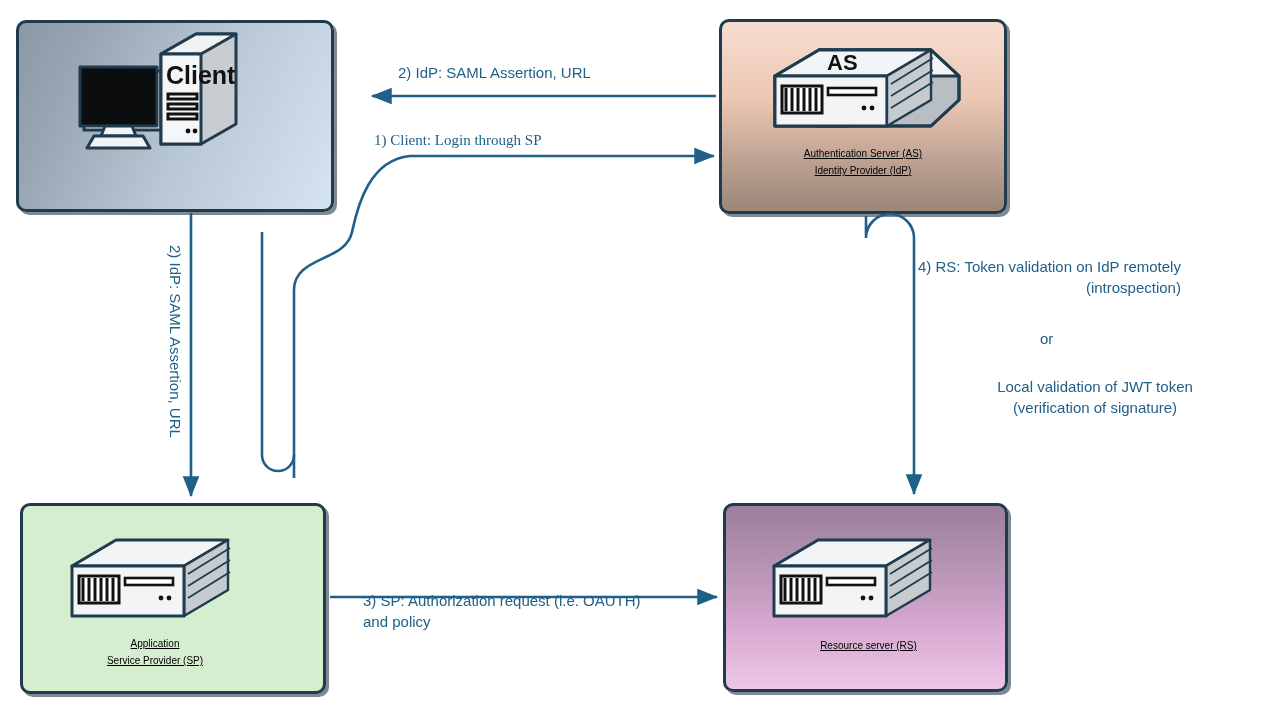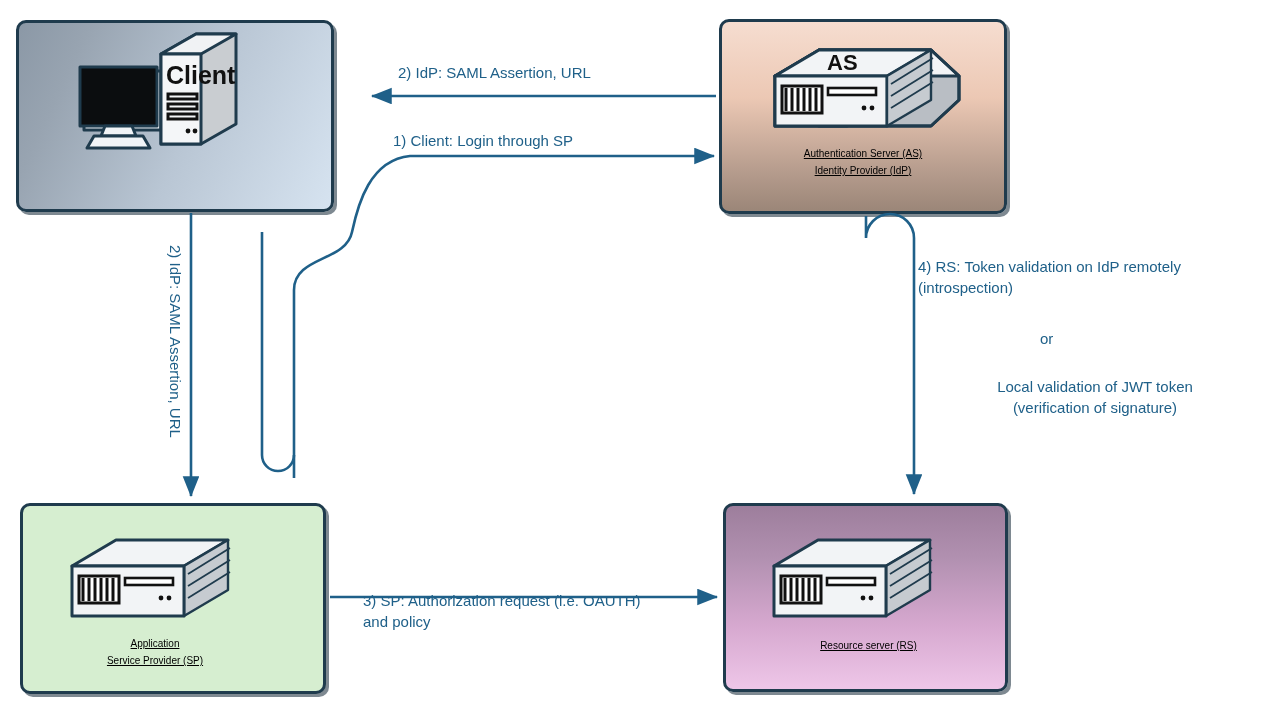--- a/index.html
+++ b/index.html
@@ -58,23 +58,23 @@
   .flow-label {
     position: absolute;
     color: #1f6089;
     font-size: 15px;
     line-height: 21px;
     white-space: pre-line;
   }
   .flow-label.center { text-align: center; }
 
   #label-2-top  { left: 398px; top: 62px; }
-  #label-1      { left: 393px; top: 130px; }
+  #label-1      { left: 374px; top: 130px; font-family: Liberation Serif, serif; }
   #label-3      { left: 363px; top: 578px; margin-top: 12px; }
-  #label-4      { left: 918px; top: 256px; }
+  #label-4      { left: 918px; top: 256px; text-align: right; }
   #label-or     { left: 1040px; top: 328px; }
   #label-local  { left: 960px; top: 376px; }
 
   
   #label-2-side {
     position: absolute;
     left: 184px; top: 245px;
     color: #1f6089;
     font-size: 15px;
     white-space: nowrap;

